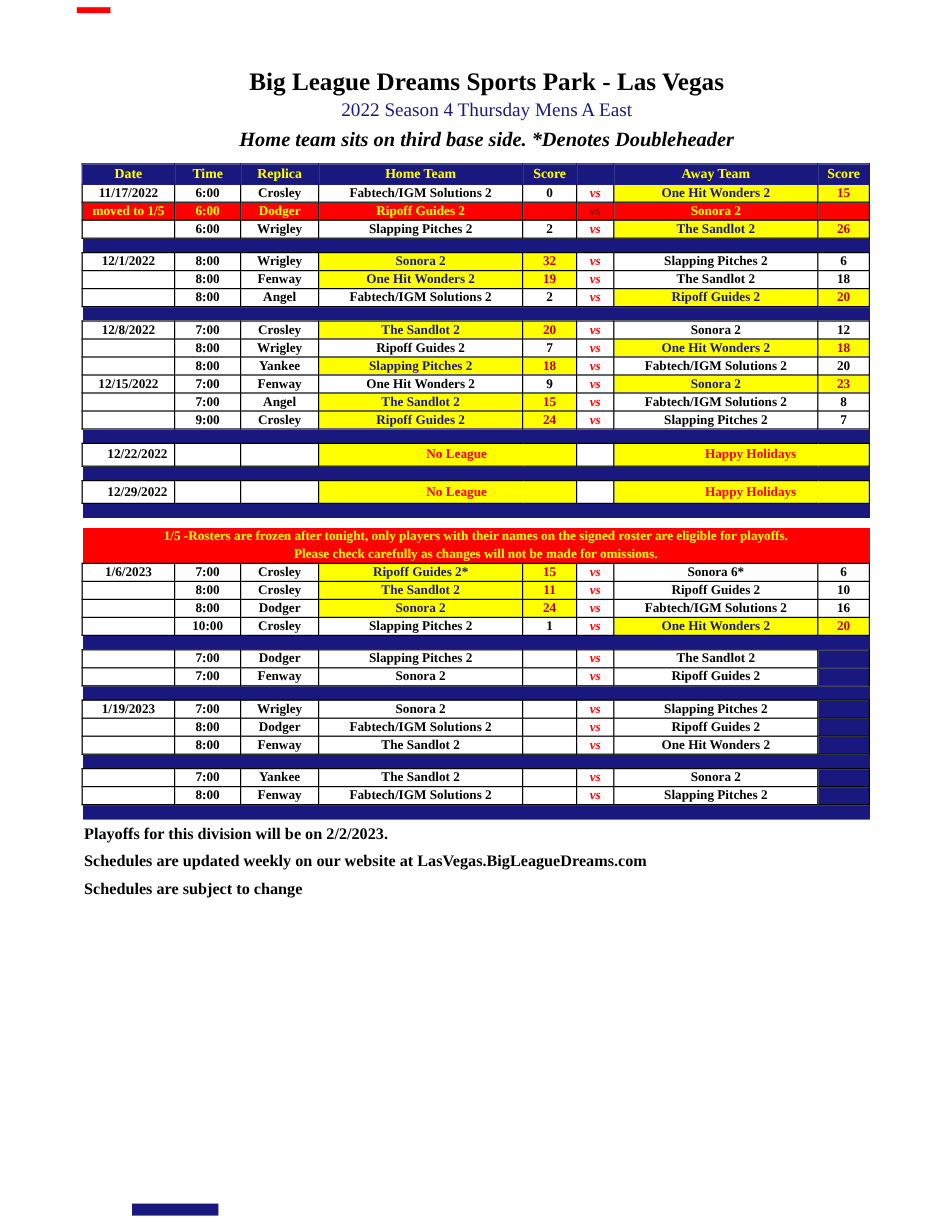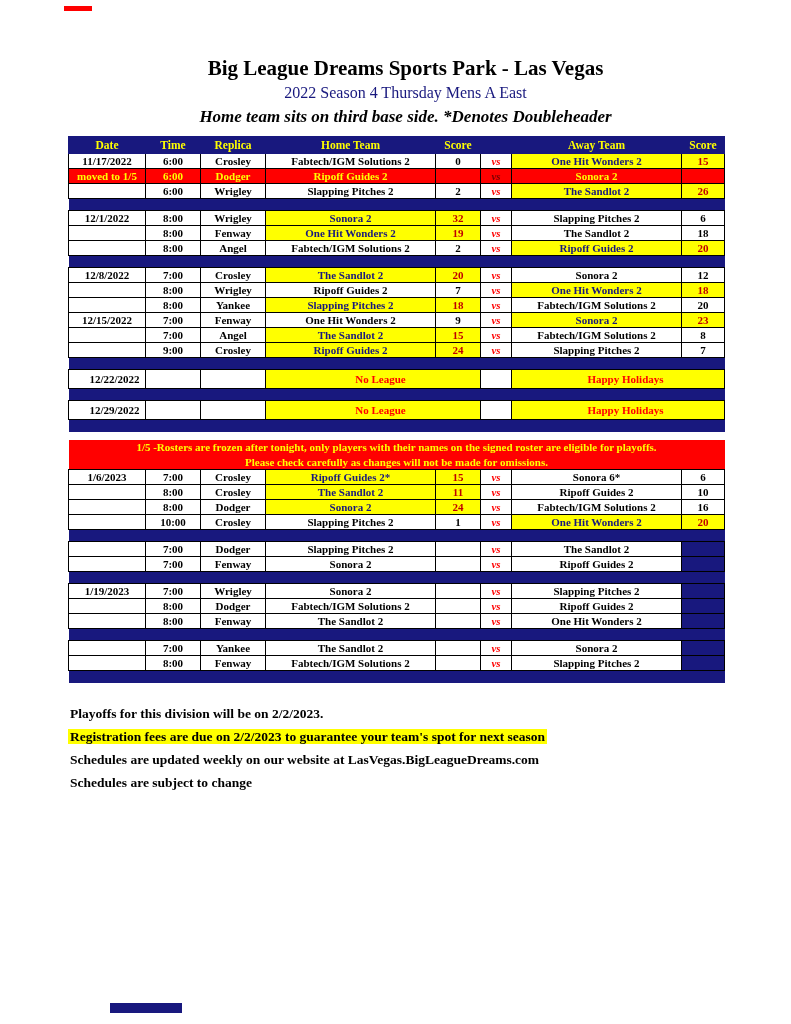--- a/index.html
+++ b/index.html
@@ -40,21 +40,21 @@
   td.vs{color:var(--red);font-style:italic;}
   td.navyfill{background:var(--navy);}
   tr.rowred td{background:var(--red);color:var(--yellow);}
   tr.rowred td.vs{color:var(--dark-vs);}
   tr.separator td{background:var(--navy);height:12px;border:none;}
   tr.spacer td{background:#fff;height:8px;border:none;}
   tr.notice-navy td{background:var(--navy);color:var(--notice-text);height:15px;}
   tr.notice-red td{background:var(--red);color:var(--yellow);height:15px;}
   tr.holiday td{height:19px;padding-left:16px;}
   tr.holiday td.holiday-cell{background:var(--yellow);color:var(--red);}
-  .footer{margin:22px 0 0 68px;font-size:13.5px;font-weight:bold;color:#000;}
+  .footer{margin:3px 0 0 68px;font-size:13.5px;font-weight:bold;color:#000;}
   .footer .line{margin-bottom:6px;line-height:17px;}
   .footer .line span{padding:0 2px;}
   .footer .line.hl span{background:var(--yellow);}
 </style>
 </head>
 <body>
 
 <div class="red-corner"></div>
 
 <div class="header-block">
@@ -367,18 +367,17 @@
         <td class="navyfill"></td>
       </tr>
       <tr class="separator">
         <td colspan="8"></td>
       </tr>
     </tbody>
 </table>
 
 <div class="footer">
     <div class="line"><span>Playoffs for this division will be on 2/2/2023.</span></div>
-    <div class="line hl"><span>Registration fees are due on 2/2/2023 to guarantee your team's spot for next season</span></div>
     <div class="line"><span>Schedules are updated weekly on our website at LasVegas.BigLeagueDreams.com</span></div>
     <div class="line"><span>Schedules are subject to change</span></div>
   </div>
 
 <div class="bottom-mark"></div>
 
 </body></html>

